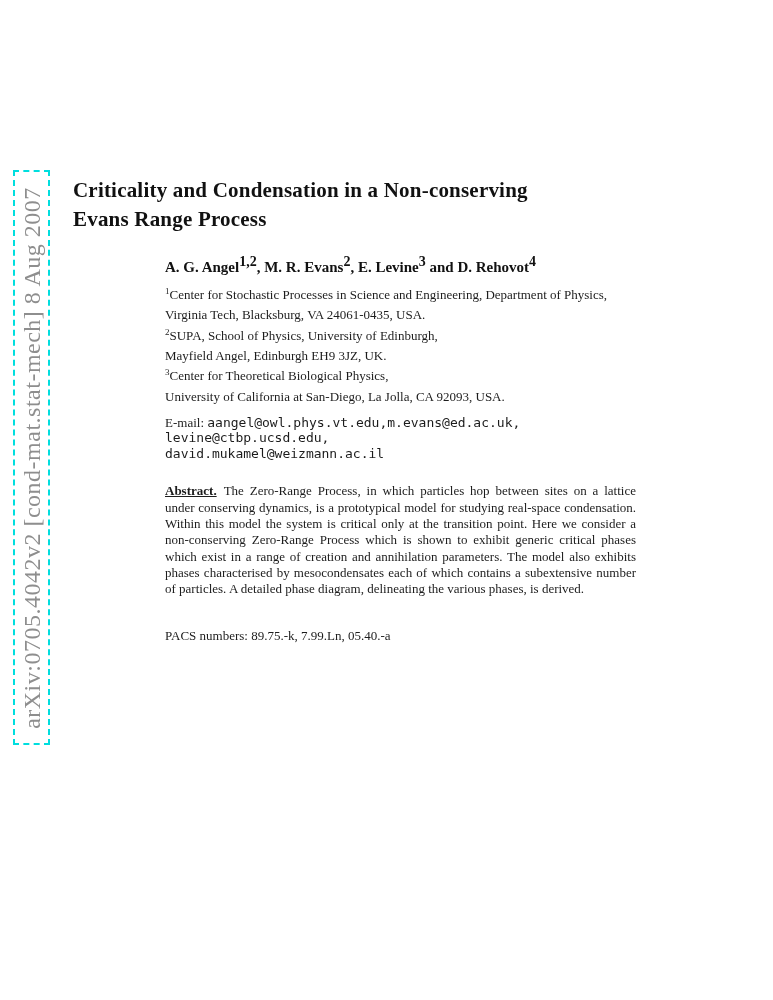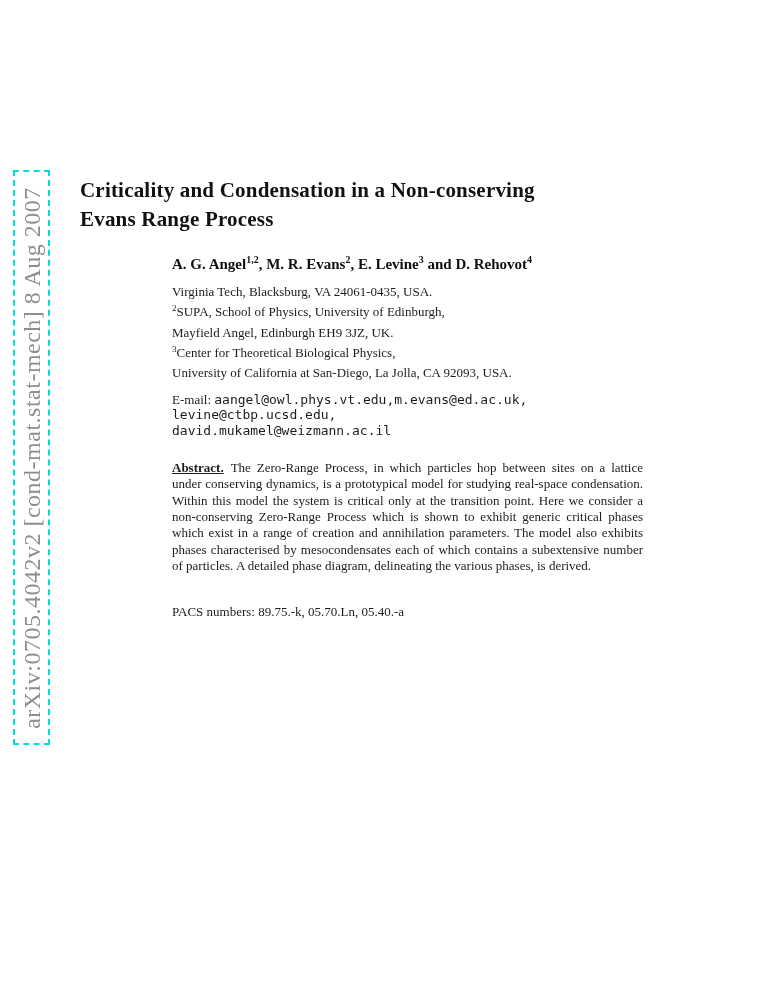--- a/index.html
+++ b/index.html
@@ -28,40 +28,40 @@
     left: 50%;
     transform: translate(-50%, -50%) rotate(-90deg);
     white-space: nowrap;
     font-size: 24px;
     letter-spacing: 0.5px;
     color: #8e8e8e;
   }
   
   .content {
     position: absolute;
-    left: 80px;
+    left: 73px;
     top: 176px;
     width: 563px;
   }
   .title {
     margin: 0;
     font-size: 21px;
     line-height: 29px;
     font-weight: bold;
     letter-spacing: 0.2px;
     color: #111111;
   }
   .inner { margin-left: 92px; }
   .authors {
     margin-top: 20px;
     font-size: 15px;
     font-weight: bold;
     color: #111111;
   }
-  .authors sup { font-size: 10px; font-weight: bold; }
+  .authors sup { font-size: 14px; font-weight: bold; }
   .affiliations {
     margin-top: 7px;
     font-size: 13px;
     line-height: 16px;
   }
   .affiliations sup { font-size: 9px; }
   .email {
     margin-top: 10px;
     font-size: 13px;
     line-height: 15.5px;
@@ -93,31 +93,32 @@
 
   <div class="content">
 
     <h1 class="title"><span>Criticality and Condensation in a Non-conserving</span><br><span>Evans Range Process</span></h1>
 
     <div class="inner">
 
       <div class="authors"><span>A. G. Angel</span><sup>1,2</sup><span>, M. R. Evans</span><sup>2</sup><span>, E. Levine</span><sup>3</sup><span> and D. Rehovot</span><sup>4</sup></div>
 
       <div class="affiliations">
+        <div><sup>1</sup><span>Center for Stochastic Processes in Science and Engineering, Department of Physics,</span></div>
         <div><sup></sup><span>Virginia Tech, Blacksburg, VA 24061-0435, USA.</span></div>
         <div><sup>2</sup><span>SUPA, School of Physics, University of Edinburgh,</span></div>
         <div><sup></sup><span>Mayfield Angel, Edinburgh EH9 3JZ, UK.</span></div>
         <div><sup>3</sup><span>Center for Theoretical Biological Physics,</span></div>
         <div><sup></sup><span>University of California at San-Diego, La Jolla, CA 92093, USA.</span></div>
       </div>
 
       <div class="email">
         <div><span>E-mail: </span><span class="mono">aangel@owl.phys.vt.edu,m.evans@ed.ac.uk, levine@ctbp.ucsd.edu,</span></div>
         <div><span class="mono">david.mukamel@weizmann.ac.il</span></div>
       </div>
 
       <div class="abstract"><span class="abstract-label">Abstract.</span><span>The Zero-Range Process, in which particles hop between sites on a lattice under conserving dynamics, is a prototypical model for studying real-space condensation. Within this model the system is critical only at the transition point. Here we consider a non-conserving Zero-Range Process which is shown to exhibit generic critical phases which exist in a range of creation and annihilation parameters. The model also exhibits phases characterised by mesocondensates each of which contains a subextensive number of particles. A detailed phase diagram, delineating the various phases, is derived.</span></div>
 
-      <div class="pacs">PACS numbers: 89.75.-k, 05.70.Ln, 05.40.-a</div>
+      <div class="pacs">PACS numbers: 89.75.-k, 7.99.Ln, 05.40.-a</div>
 
     </div>
   </div>
 </div>
 
 </body></html>

